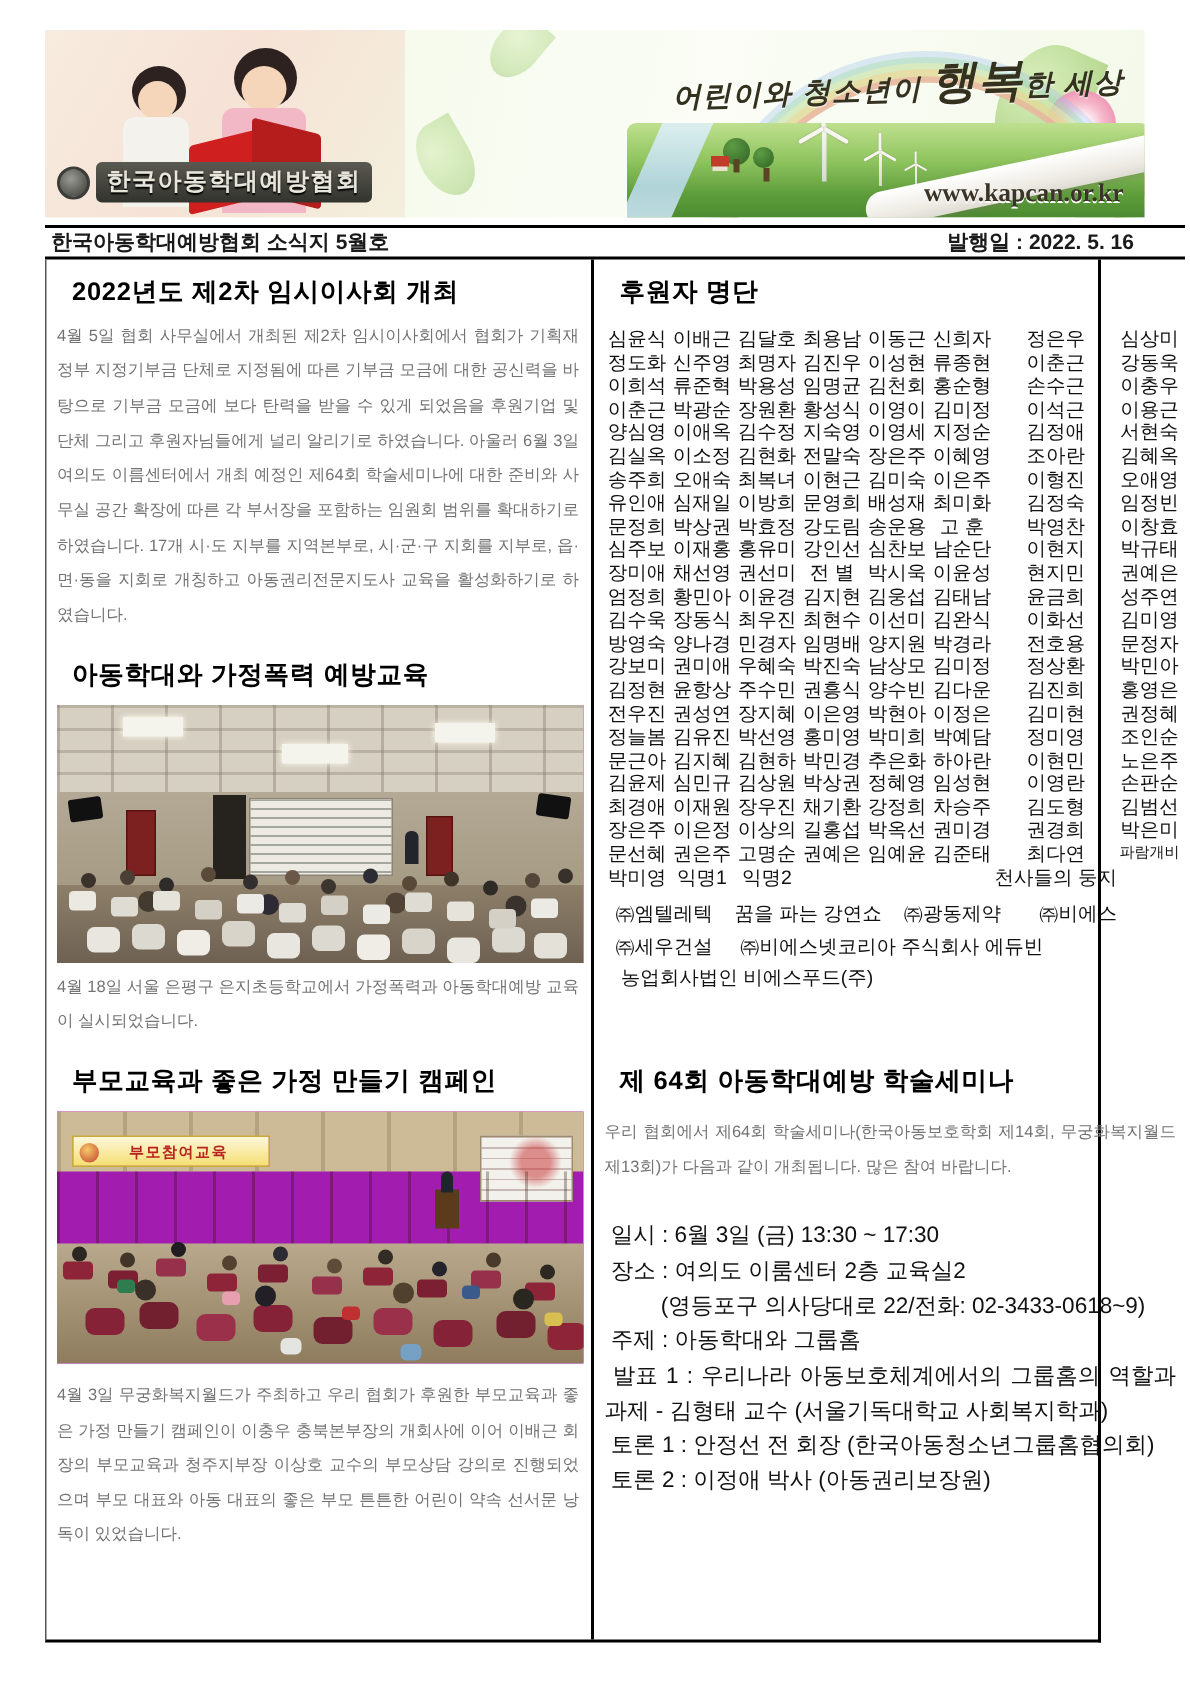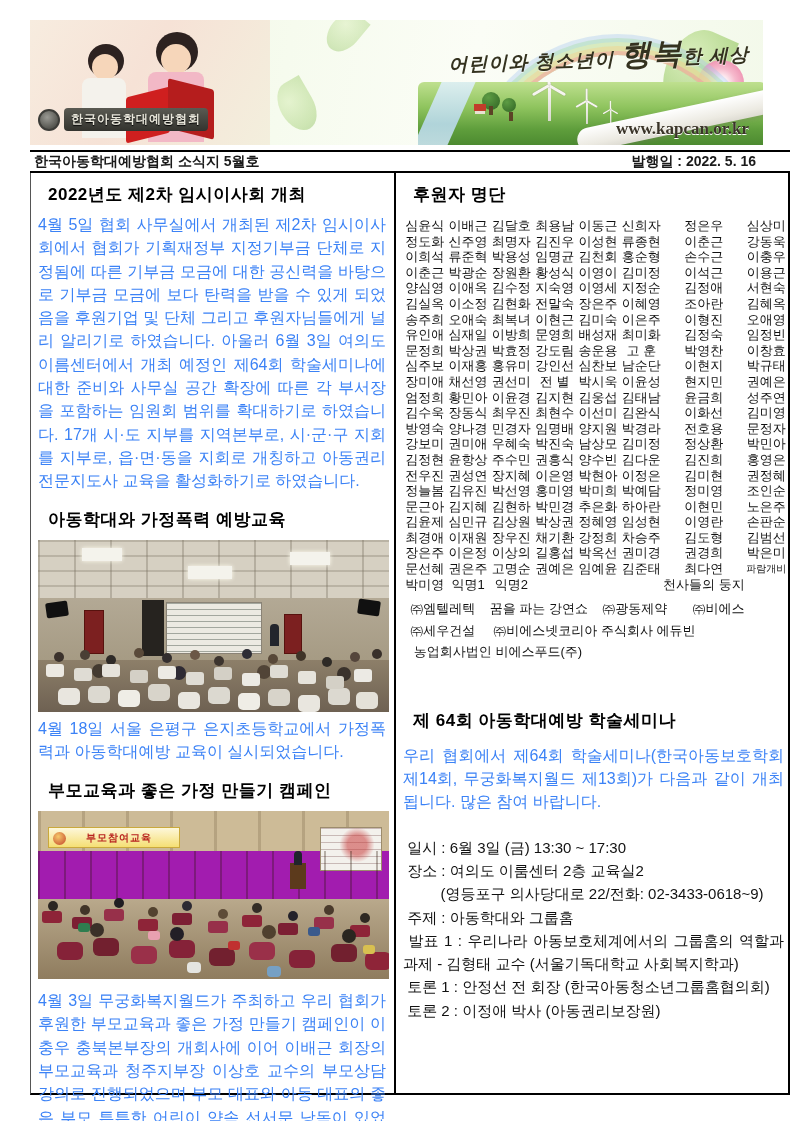--- a/index.html
+++ b/index.html
@@ -23,21 +23,21 @@
                     background:linear-gradient(120deg,#f7ecdf 0%,#f6e2d6 45%,#f3efdd 100%); overflow:hidden; }
   .child-hair { position:absolute; border-radius:50%; background:#2d2220; }
   .child-face { position:absolute; border-radius:50%; background:#f6d6ba; }
   .child-body { position:absolute; border-radius:8px 8px 0 0; }
   .book { position:absolute; background:#cf1f1f; }
   .book.pg1 { left:96px; top:72px; width:44px; height:46px; transform:skewY(-14deg); border-radius:3px; }
   .book.pg2 { left:138px; top:64px; width:46px; height:50px; transform:skewY(14deg); background:#b51d1d; border-radius:3px; }
 
   .org-badge { position:absolute; left:8px; top:88px; display:flex; align-items:center; gap:4px; }
   .org-emblem { width:22px; height:22px; border-radius:50%; background:radial-gradient(circle at 40% 35%, #9a9a94, #565650 70%); border:2px solid #3c3c38; }
-  .org-badge-text { background:linear-gradient(#5a5a52,#33332e); color:#e8e6da; font-weight:bold; font-size:12px;
+  .org-badge-text { background:linear-gradient(#5a5a52,#33332e); color:#e8e6da; font-weight:bold; font-size:16px;
                     padding:3px 7px; border-radius:4px; letter-spacing:1px; white-space:nowrap; text-shadow:0 1px 1px #000; }
 
   .rainbow { position:absolute; left:455px; top:35px; width:265px; height:265px; border-radius:50%;
              box-shadow:0 0 0 4px rgba(242,140,160,.40), 0 0 0 9px rgba(250,205,130,.38), 0 0 0 13px rgba(250,246,160,.38),
                         0 0 0 17px rgba(160,222,160,.38), 0 0 0 21px rgba(160,195,242,.35); }
   .landscape { position:absolute; left:388px; top:62px; width:348px; height:63px; border-radius:6px 6px 0 0; overflow:hidden;
                background:linear-gradient(#bfe08f 0%, #8fc45e 40%, #5f9e3c 75%, #4c8a30 100%); }
   .stream { position:absolute; left:8px; top:0; width:34px; height:70px; transform:skewX(-24deg);
             background:linear-gradient(#dff0f8, #b8d9ea 60%, #cfe6f2); opacity:.9; }
   .tree { position:absolute; width:18px; height:18px; border-radius:50%; background:radial-gradient(circle at 35% 30%, #5d9c44, #2f6323); }
@@ -57,28 +57,28 @@
              font-family:"Liberation Serif","DejaVu Serif",serif; text-shadow:0 1px 0 #fff; }
 
   
   .masthead { position:absolute; left:30px; top:150px; width:760px; height:23px;
               border-top:2px solid #000; border-bottom:2px solid #000;
               display:flex; justify-content:space-between; align-items:center; }
   .masthead .mh-left  { font-size:14px; font-weight:bold; padding-left:4px; letter-spacing:0; }
   .masthead .mh-right { font-size:14px; font-weight:bold; padding-right:34px; }
 
   
-  .content { position:absolute; left:30px; top:173px; width:760px; height:922px;
+  .content { position:absolute; left:30px; top:173px; width:704px; height:922px;
              border-bottom:2px solid #000; border-left:1px solid #555; border-right:2px solid #000; }
   .divider { position:absolute; left:363px; top:0; width:2px; height:100%; background:#000; }
   .col-left  { position:absolute; left:0; top:0; width:363px; height:100%; padding:8px 8px 0 7px; }
   .col-right { position:absolute; left:365px; top:0; width:395px; height:100%; padding:8px 7px 0 7px; }
 
   h2.sec-title { font-size:17px; font-weight:bold; letter-spacing:.5px; padding-left:10px; color:#000; }
-  .body-text { font-size:16px; line-height:23.3px; text-align:justify; color:#3b82f6; }
+  .body-text { font-size:11px; line-height:23.3px; text-align:justify; color:#737373; }
 
   
   .col-left .t1 { margin-top:2px; }
   .col-left .p1 { margin-top:7px; }
   .col-left .t2 { margin-top:15px; }
   .photo { position:relative; width:351px; height:172px; margin-top:9px; overflow:hidden; background:#a21caf; }
   .col-left .cap { margin-top:5px; }
   .col-left .t3 { margin-top:16px; }
   .photo.photo2 { height:168px; }
   .col-left .p3 { margin-top:10px; }

